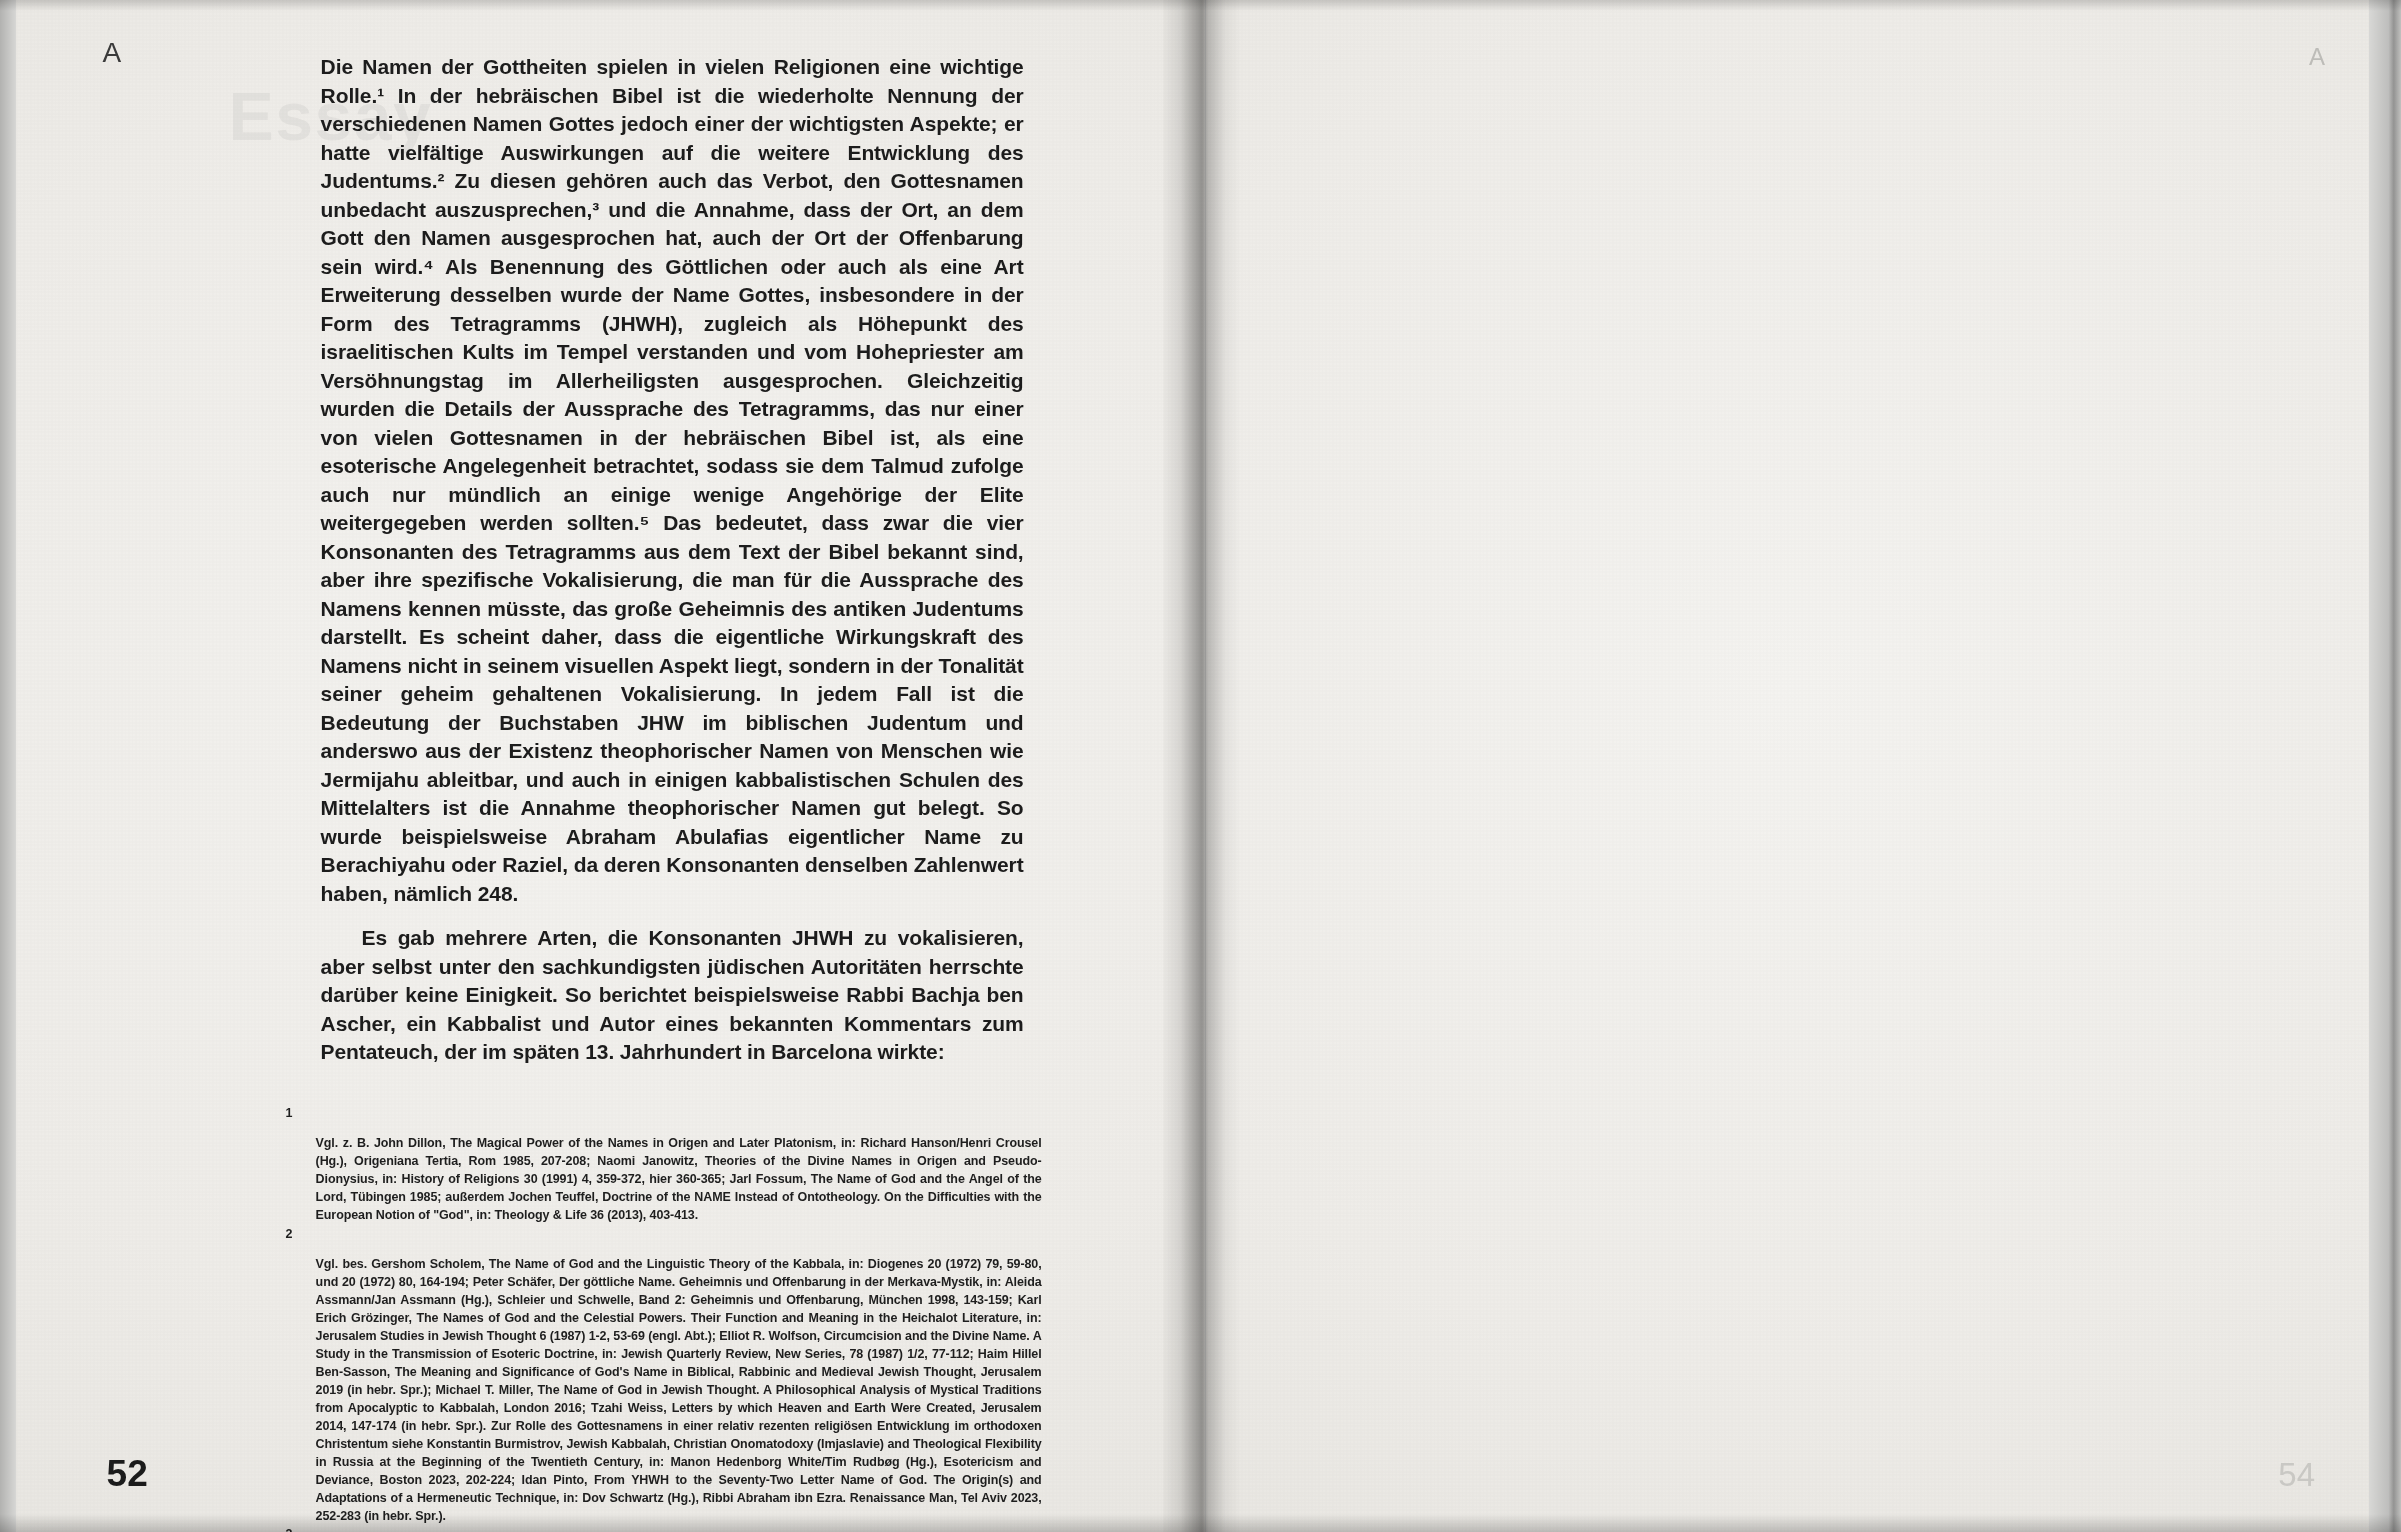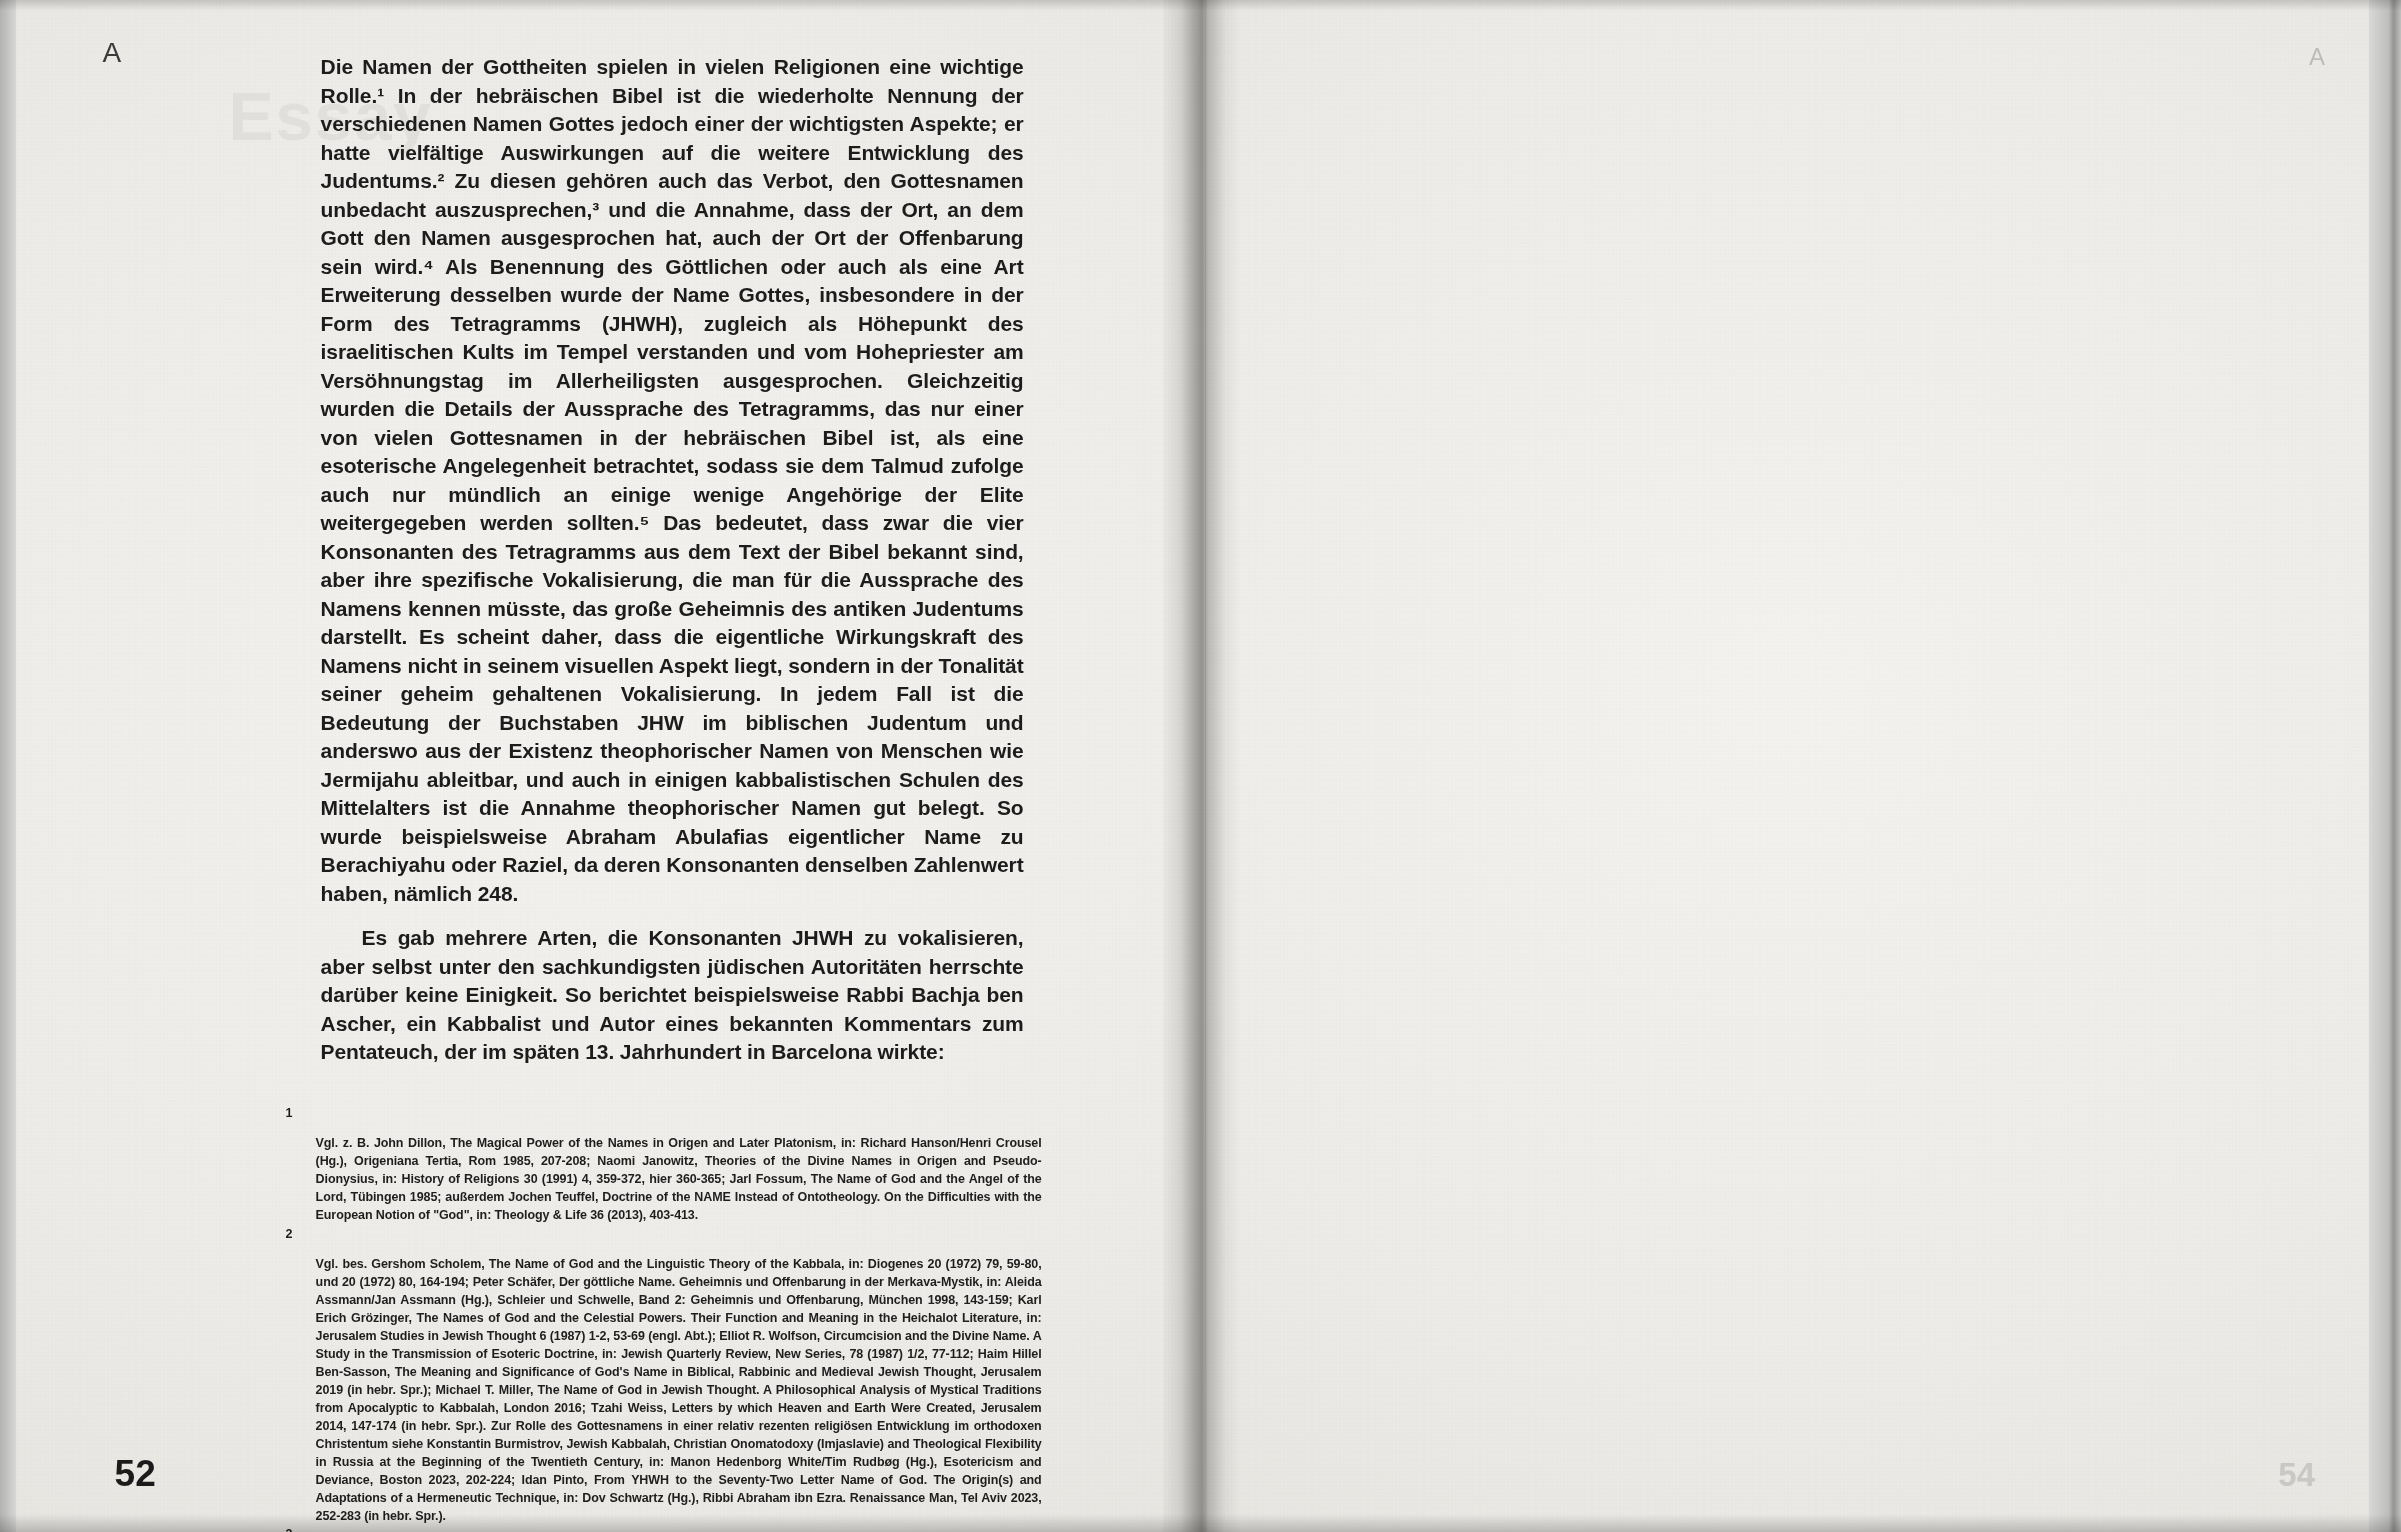--- a/index.html
+++ b/index.html
@@ -102,25 +102,25 @@
     font-size:12.5px;line-height:18px;margin-top:30px;
   }
   .left-fn .fn-num,.left-fn .fn-txt{
     font-family:"Liberation Sans",sans-serif;font-weight:600;letter-spacing:-0.1px;
   }
 
   
   .folio{
     position:absolute;bottom:37px;
     font-family:"Liberation Sans",sans-serif;
-    font-size:37px;font-weight:700;color:#1b1b1b;margin-left:8px;
+    font-size:37px;font-weight:700;color:#1b1b1b;
   }
   .folio.l{left:91px;}
   .folio.ghost{
-    right:54px;bottom:38px;font-size:33px;color:#c9c8c4;font-weight:700;
+    right:54px;bottom:38px;font-size:33px;color:#c9c8c4;font-weight:400;
   }
 
   
   .ghost-head{
     position:absolute;left:213px;top:77px;
     font-family:"Liberation Sans",sans-serif;
     font-size:68px;font-weight:700;color:#000;opacity:.045;
     letter-spacing:1.4px;white-space:nowrap;text-align:center;
   }
 </style>

